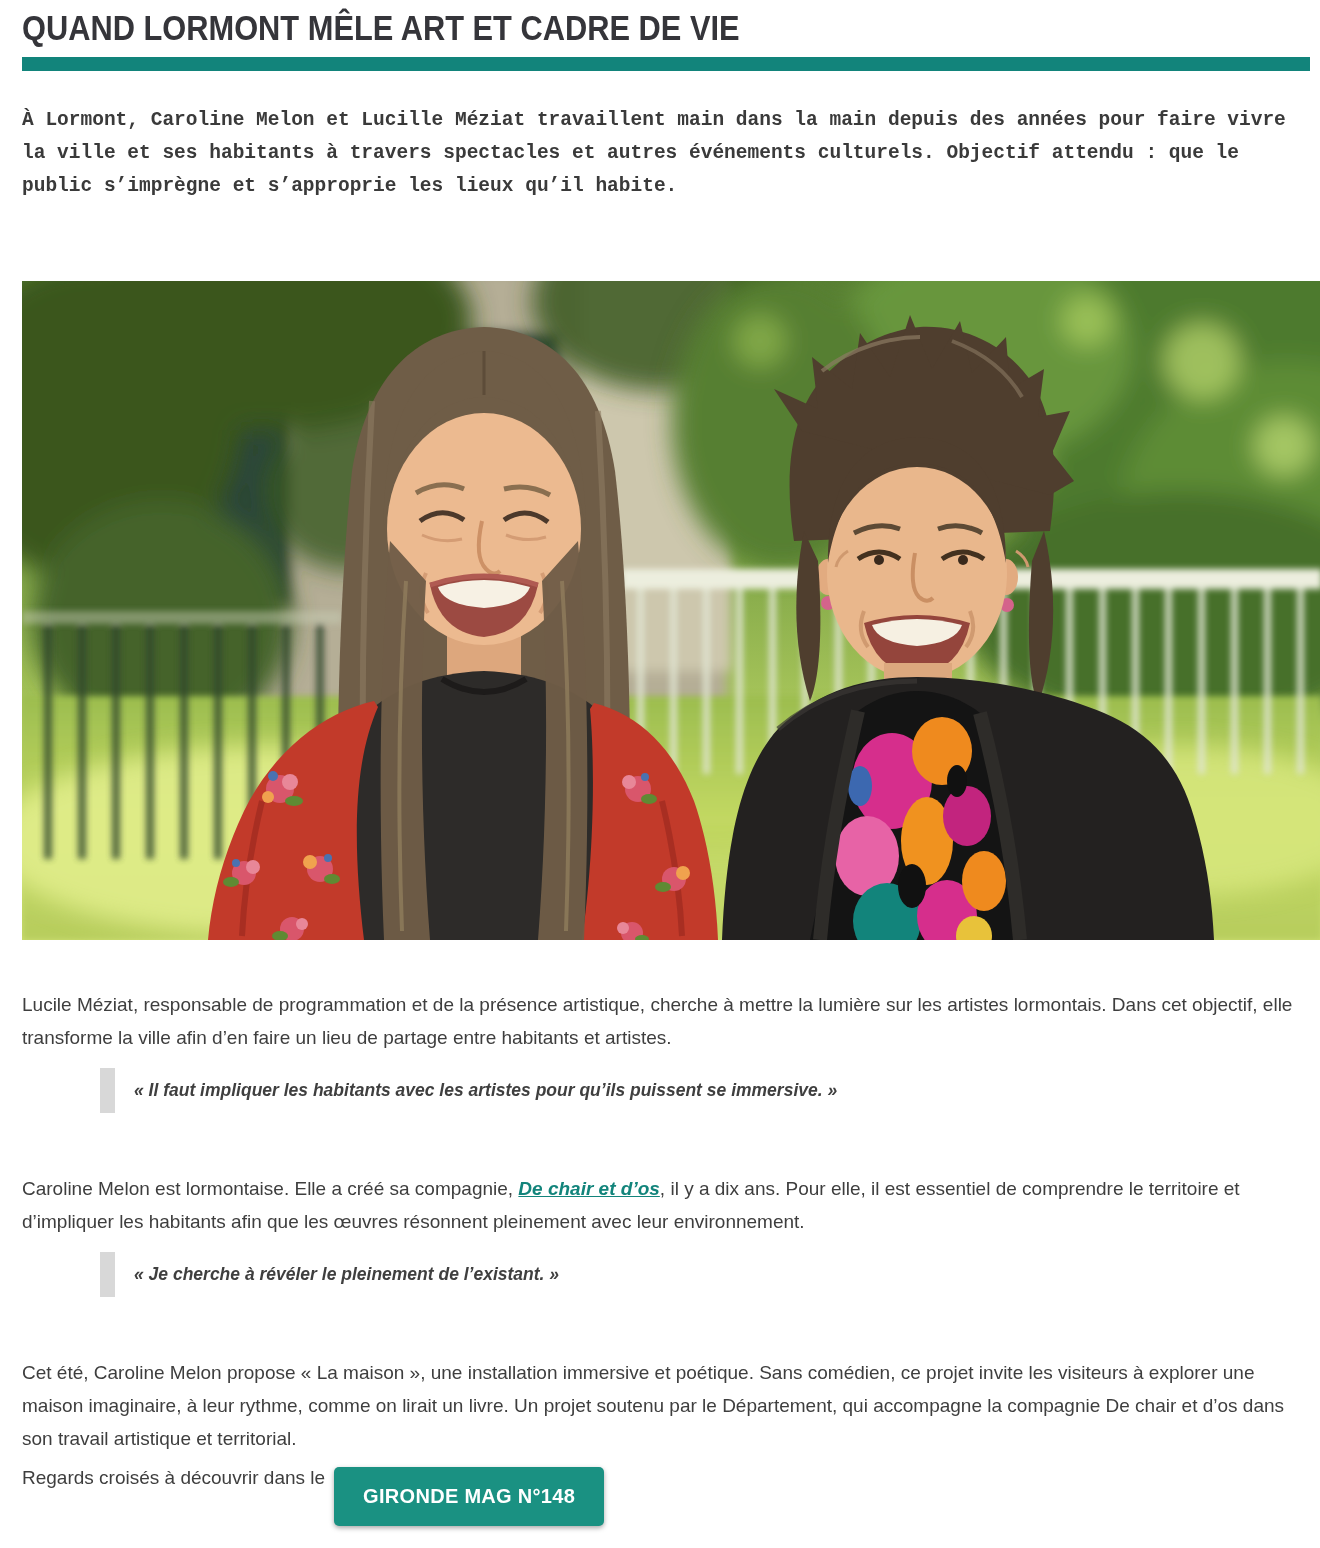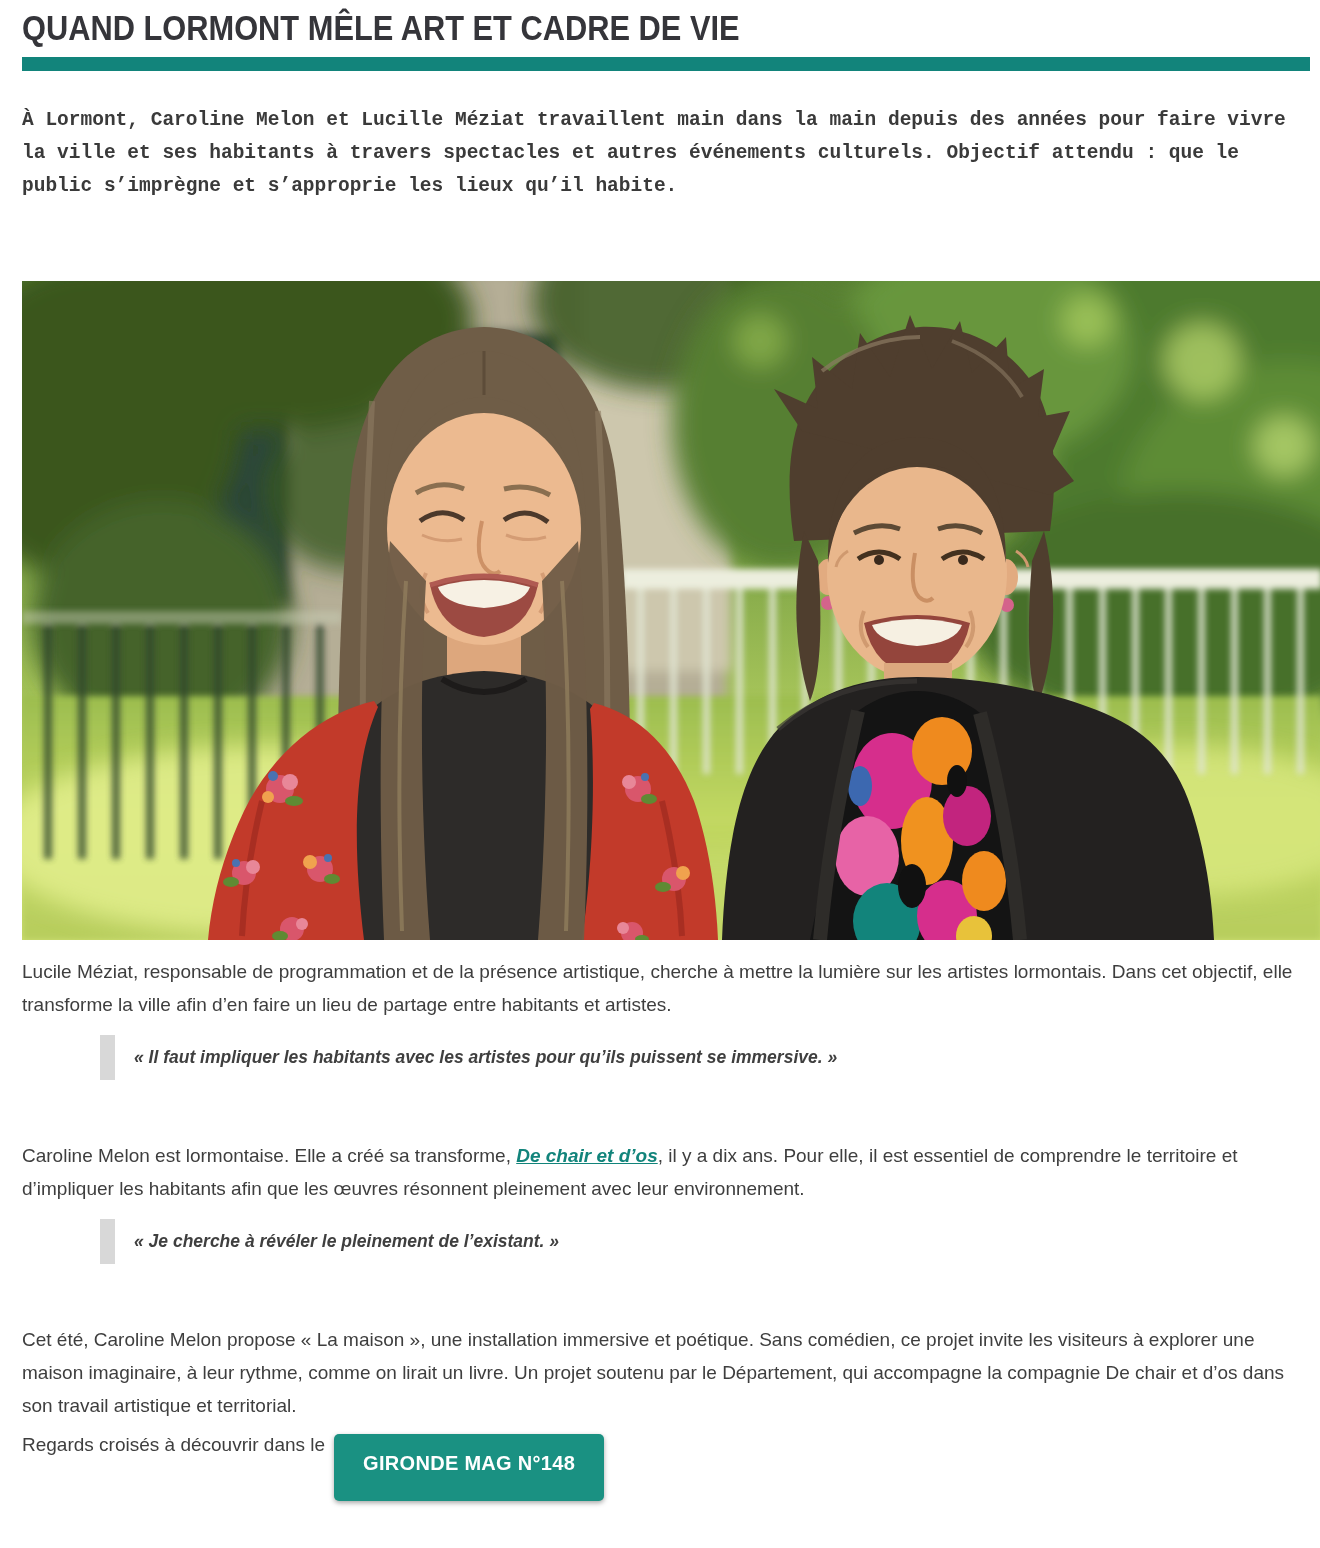--- a/index.html
+++ b/index.html
@@ -15,37 +15,37 @@
   .accent-bar{height:14px;background:#12847b;margin-top:10px;}
 
   .intro{
     margin:33px 0 0 0;font-weight:bold;font-size:19.5px;line-height:33px;color:#3a3a3a;font-family:Liberation Mono, monospace;
   }
 
   .photo-figure{margin:78px 0 0 0;}
   .photo-svg{display:block;width:1300px;height:659px;}
 
   .para{margin:0;font-size:19px;line-height:33px;color:#3e3e3e;}
-  .para-1{margin-top:15px;}
+  .para-1{margin-top:48px;}
 
   .quote{display:flex;margin:14px 0 59px 78px;}
   .quote-bar{width:15px;background:#d8d8d8;flex:0 0 15px;}
   .quote-text{
     font-style:italic;font-weight:bold;font-size:17.5px;line-height:23px;color:#3f3f3f;
     padding:11px 0 11px 19px;display:flex;align-items:center;
   }
 
   .inline-link{color:#12847b;font-weight:bold;font-style:italic;text-decoration:underline;cursor:pointer;}
 
   .closing-row{margin-top:12px;display:flex;align-items:flex-start;gap:9px;}
   .closing-text{font-size:19px;color:#3e3e3e;}
   .mag-button{
     display:inline-block;background:#1a9182;color:#ffffff;text-decoration:none;
     font-weight:bold;font-size:20px;letter-spacing:0.3px;
-    padding:0 29px;height:67px;line-height:59px;border-radius:5px;
+    padding:0 29px;height:59px;line-height:59px;border-radius:5px;
     box-shadow:0 2px 5px rgba(0,0,0,0.35);cursor:pointer;
   }
 </style>
 </head>
 <body>
 
 <div class="page">
 
   <h1 class="headline">QUAND LORMONT MÊLE ART ET CADRE DE VIE</h1>
   <div class="accent-bar"></div>
@@ -283,21 +283,21 @@
     </svg>
   </figure>
 
   <p class="para para-1">Lucile Méziat, responsable de programmation et de la présence artistique, cherche à mettre la lumière sur les artistes lormontais. Dans cet objectif, elle transforme la ville afin d’en faire un lieu de partage entre habitants et artistes.</p>
 
   <blockquote class="quote">
     <span class="quote-bar"></span>
     <span class="quote-text">« Il faut impliquer les habitants avec les artistes pour qu’ils puissent se immersive. »</span>
   </blockquote>
 
-  <p class="para"><span>Caroline Melon est lormontaise. Elle a créé sa transforme, </span><a href="#" class="inline-link">De chair et d’os</a><span>, il y a dix ans. Pour elle, il est essentiel de comprendre le territoire et d’impliquer les habitants afin que les œuvres résonnent pleinement avec leur environnement.</span></p>
+  <p class="para"><span>Caroline Melon est lormontaise. Elle a créé sa compagnie, </span><a href="#" class="inline-link">De chair et d’os</a><span>, il y a dix ans. Pour elle, il est essentiel de comprendre le territoire et d’impliquer les habitants afin que les œuvres résonnent pleinement avec leur environnement.</span></p>
 
   <blockquote class="quote">
     <span class="quote-bar"></span>
     <span class="quote-text">« Je cherche à révéler le pleinement de l’existant. »</span>
   </blockquote>
 
   <p class="para">Cet été, Caroline Melon propose « La maison », une installation immersive et poétique. Sans comédien, ce projet invite les visiteurs à explorer une maison imaginaire, à leur rythme, comme on lirait un livre. Un projet soutenu par le Département, qui accompagne la compagnie De chair et d’os dans son travail artistique et territorial.</p>
 
   <div class="closing-row">
     <span class="closing-text">Regards croisés à découvrir dans le</span>

